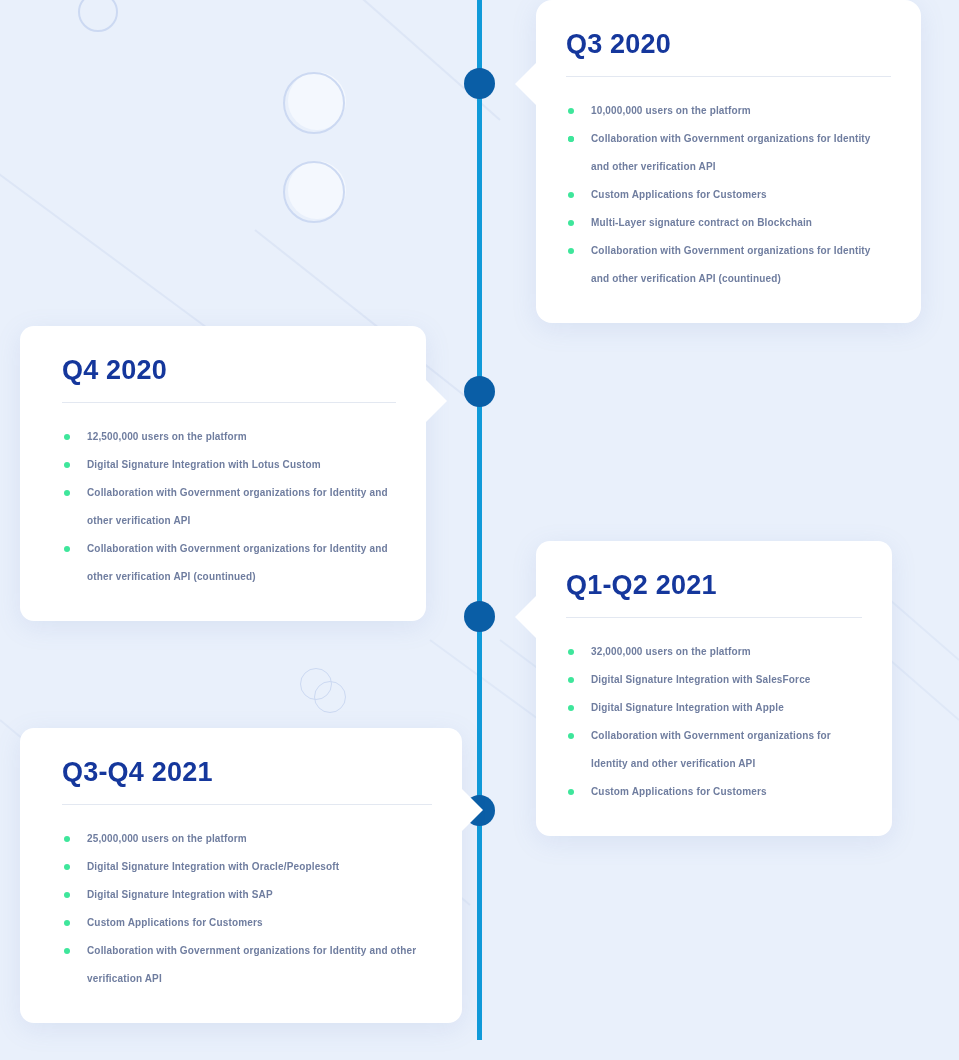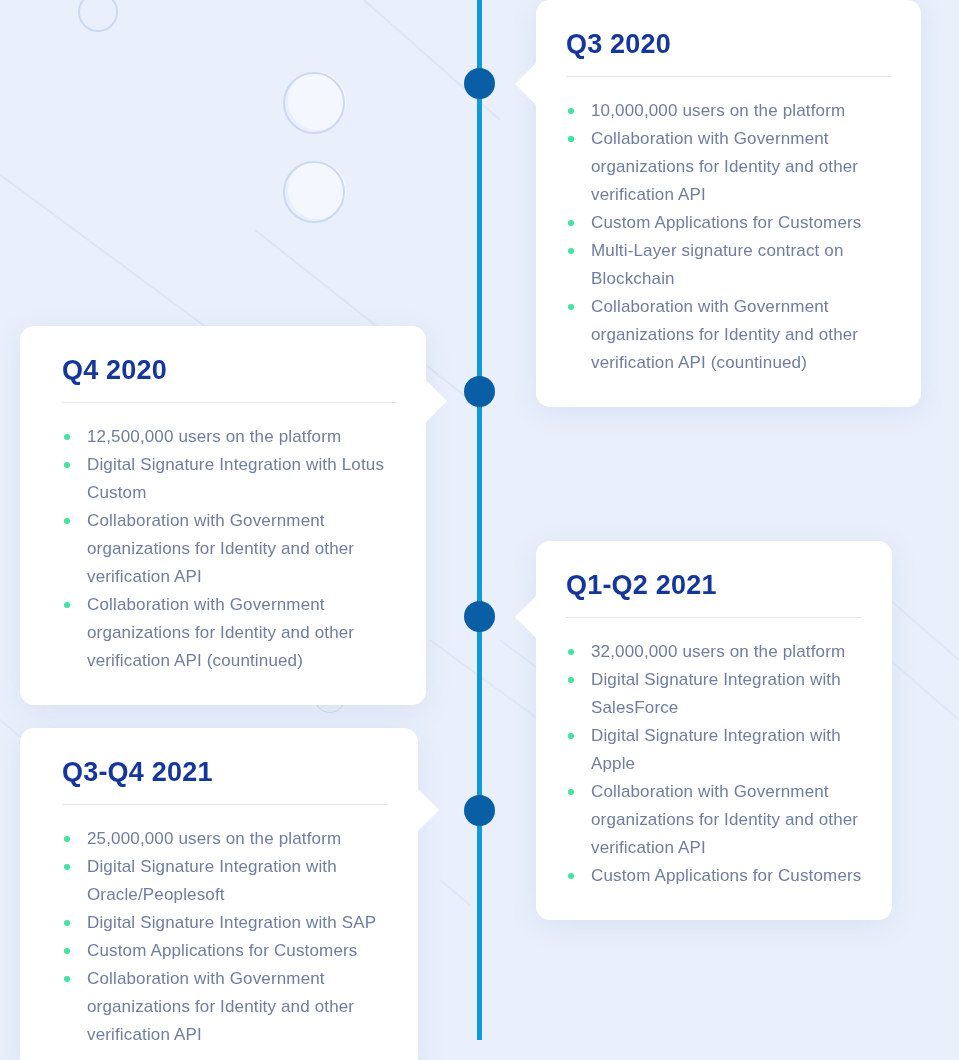--- a/index.html
+++ b/index.html
@@ -114,46 +114,47 @@
     margin: 0 0 20px 0;
   }
   .bullet-list {
     list-style: none;
     margin: 0;
     padding: 0;
   }
   .bullet-item {
     position: relative;
     padding-left: 25px;
-    font-size: 17px;
+    font-size: 10px;
     line-height: 28px;
     color: #6f7d9f;
     letter-spacing: 0.15px;
+    font-weight: bold;
   }
   .bullet-dot {
     position: absolute;
     left: 2px;
     top: 11px;
     width: 6px;
     height: 6px;
     border-radius: 50%;
     background: #3ee69b;
   }
 
   
-  #card-q3-2020   { left: 536px; top: 0px;   width: 385px; }
+  #card-q3-2020   { left: 536px; top: 0px;   width: 385px; border-radius: 16px; }
   #card-q3-2020 .notch   { top: 62px; }
 
   #card-q4-2020   { left: 20px;  top: 310px; width: 406px; margin-top: 16px; }
   #card-q4-2020 .notch   { top: 53px; }
 
   #card-q1-q2-2021{ left: 536px; top: 541px; width: 356px; }
   #card-q1-q2-2021 .notch{ top: 54px; }
 
-  #card-q3-q4-2021{ left: 20px;  top: 728px; width: 398px; }
+  #card-q3-q4-2021{ left: 20px;  top: 728px; width: 442px; }
   #card-q3-q4-2021 .notch{ top: 60px; }
 </style>
 </head>
 <body>
 
 <div class="bg-decor">
   <svg class="diag-lines" width="959" height="1060">
     <line x1="-20" y1="160" x2="210" y2="330" stroke="#dde6f6" stroke-width="2"></line>
     <line x1="330" y1="-30" x2="500" y2="120" stroke="#dde6f6" stroke-width="2"></line>
     <line x1="255" y1="230" x2="470" y2="400" stroke="#dde6f6" stroke-width="2"></line>

